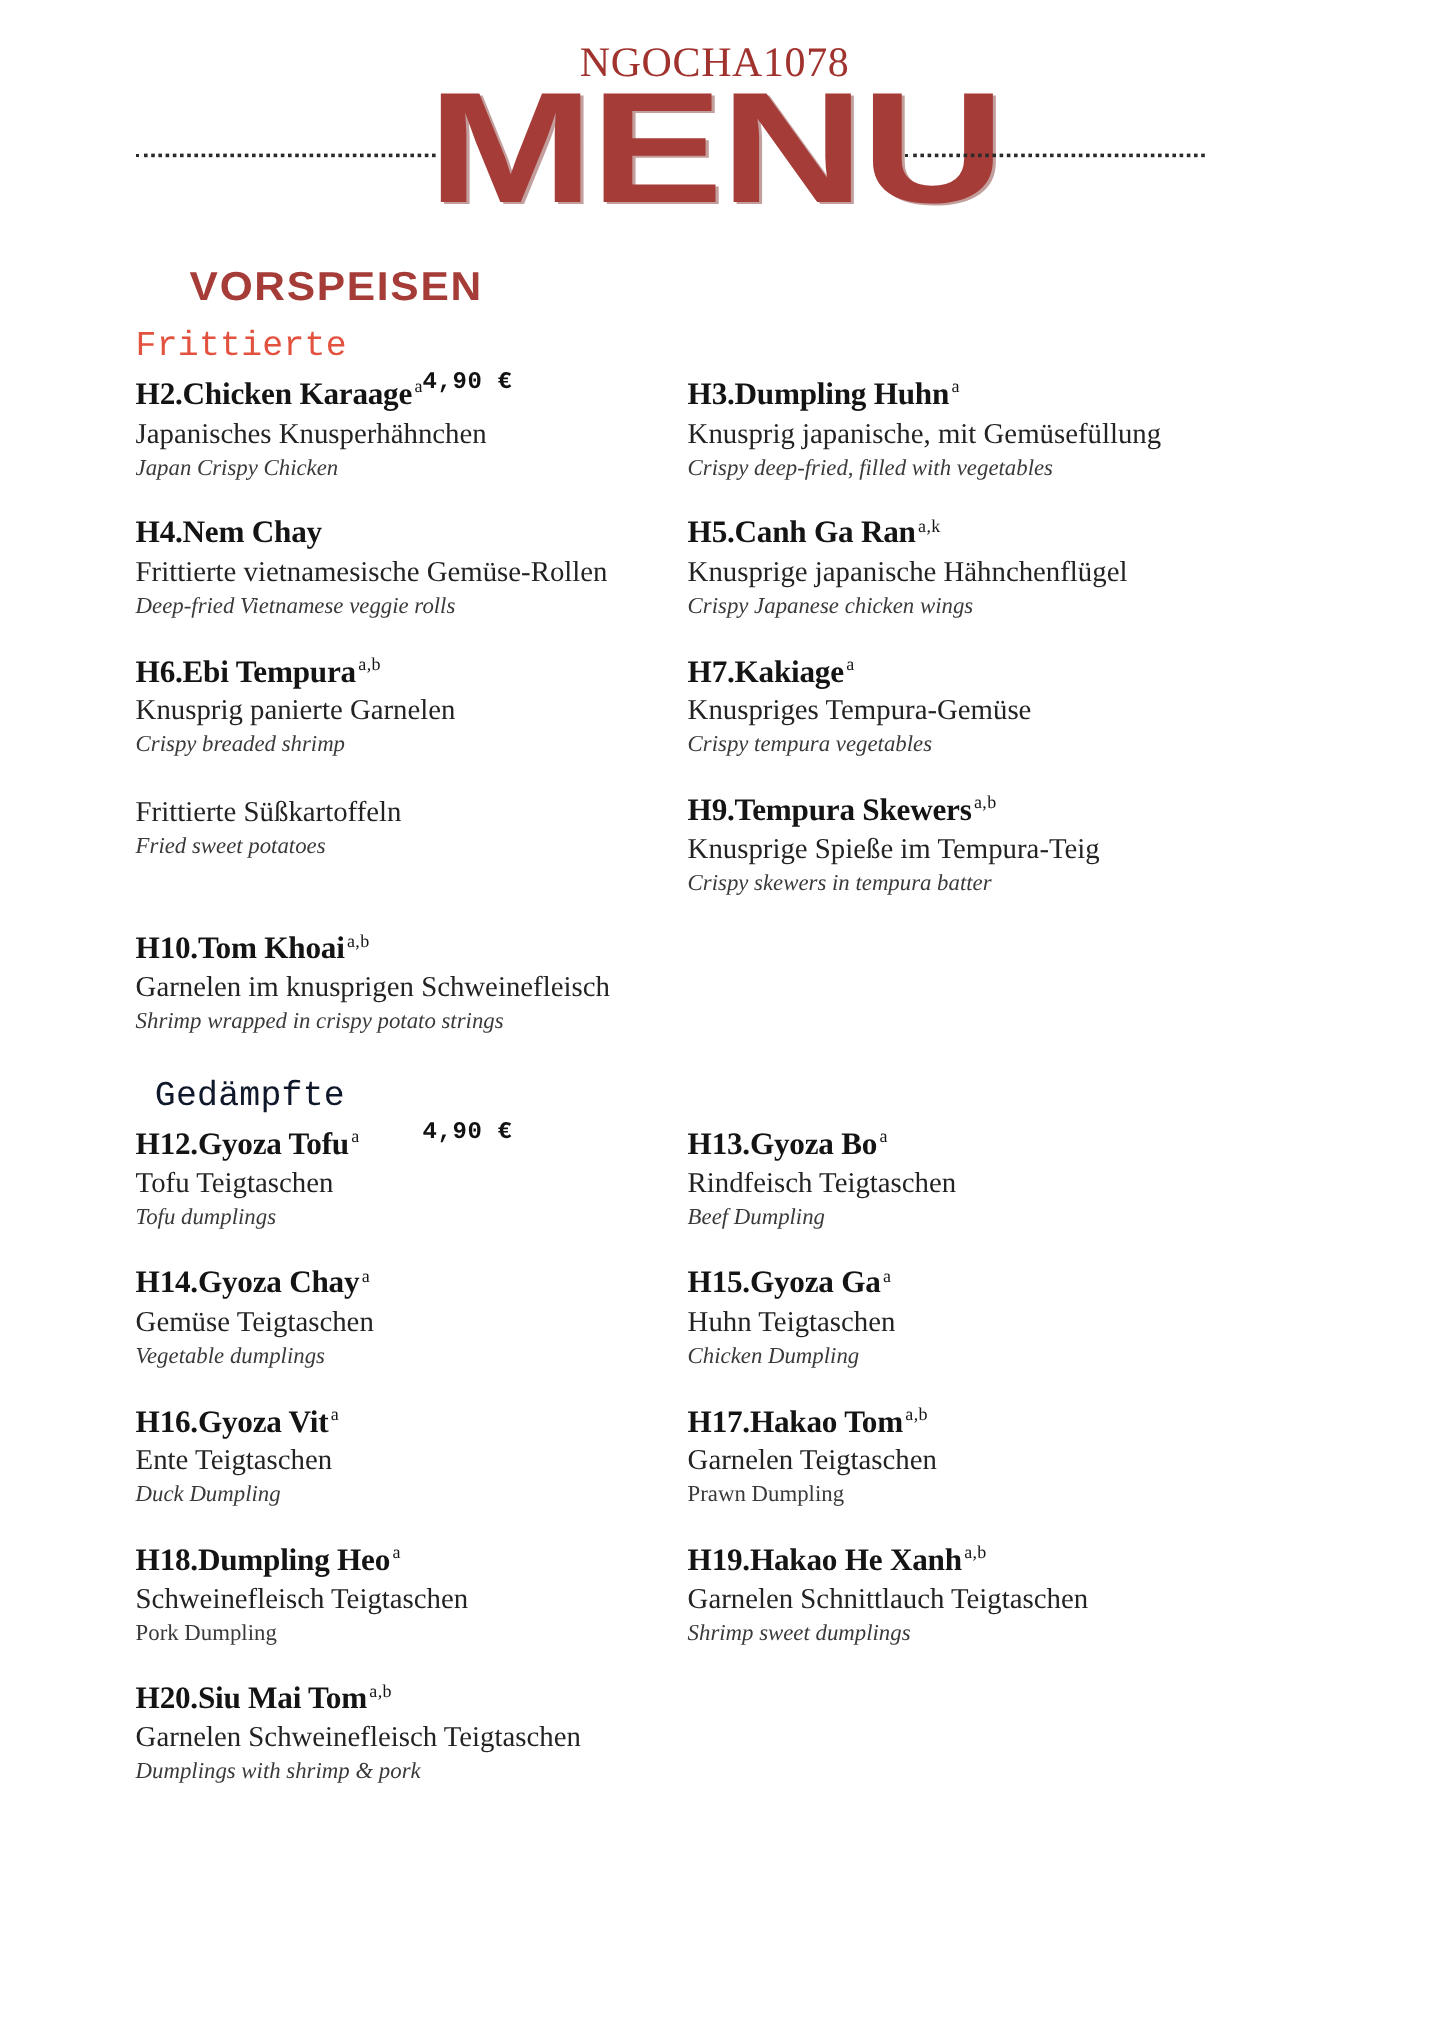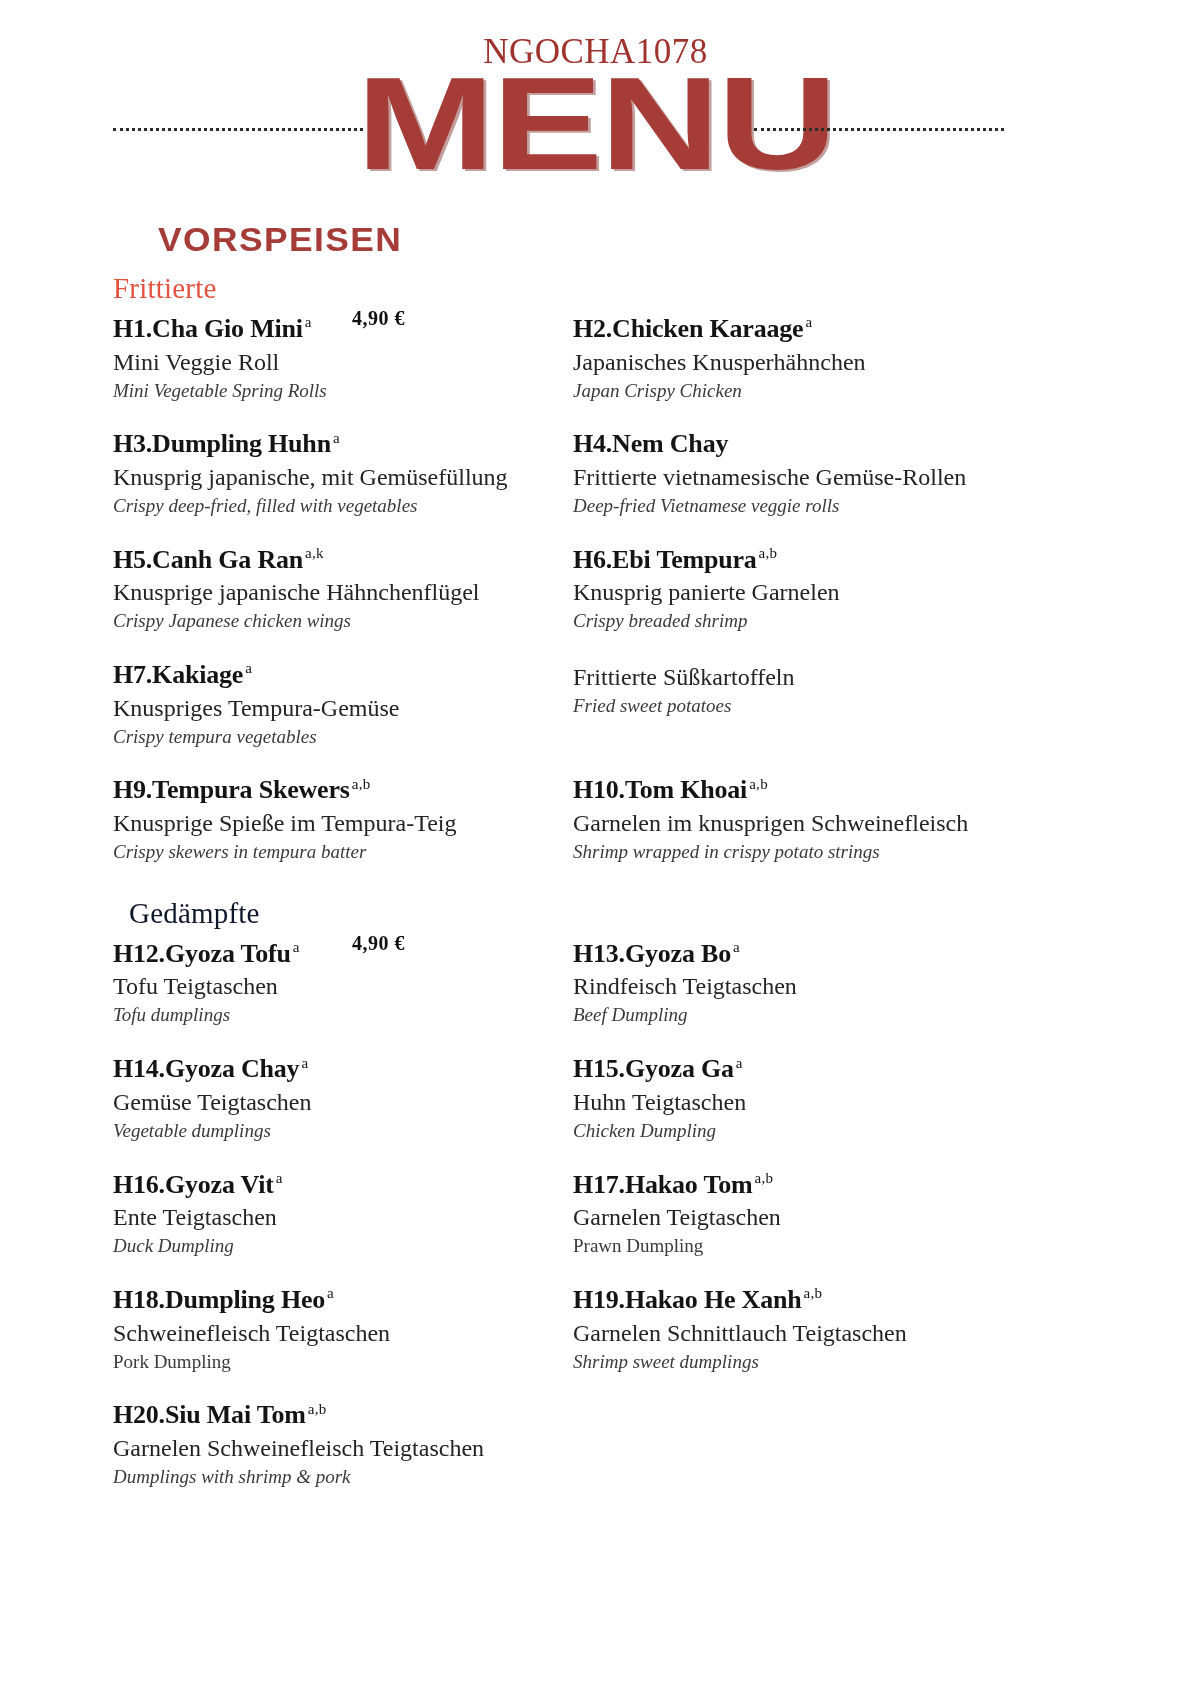--- a/index.html
+++ b/index.html
@@ -77,20 +77,21 @@
     position: absolute;
     left: 0;
     top: 272px;
     width: 1191px;
   }
   .subsection { margin-bottom: 6px; }
 
   .sub-head {
     position: relative;
     height: 42px;
+    font-family: Liberation Mono, monospace;
   }
   .sub-head .sub-name {
     position: absolute;
     left: 113px;
     top: 0;
     font-size: 29px;
     color: #e2523f;
     letter-spacing: 0.2px;
   }
   .sub-head .sub-price {
@@ -155,27 +156,20 @@
 
 <div class="section-title">VORSPEISEN</div>
 
 <div class="content" id="content">
     <div class="subsection">
       <div class="sub-head">
         <div class="sub-name" style="color: rgb(226, 82, 63);">Frittierte</div>
         <div class="sub-price">4,90 €</div>
       </div>
       <div class="grid">
-        <div class="cell">
-          <div class="item">
-            <div class="title"><span>H1.Cha Gio Mini</span><span class="allerg">a</span></div>
-            <div class="de">Mini Veggie Roll</div>
-            <div class="en">Mini Vegetable Spring Rolls</div>
-          </div>
-        </div>
         <div class="cell">
           <div class="item">
             <div class="title"><span>H2.Chicken Karaage</span><span class="allerg">a</span></div>
             <div class="de">Japanisches Knusperhähnchen</div>
             <div class="en">Japan Crispy Chicken</div>
           </div>
         </div>
         <div class="cell">
           <div class="item">
             <div class="title"><span>H3.Dumpling Huhn</span><span class="allerg">a</span></div>

